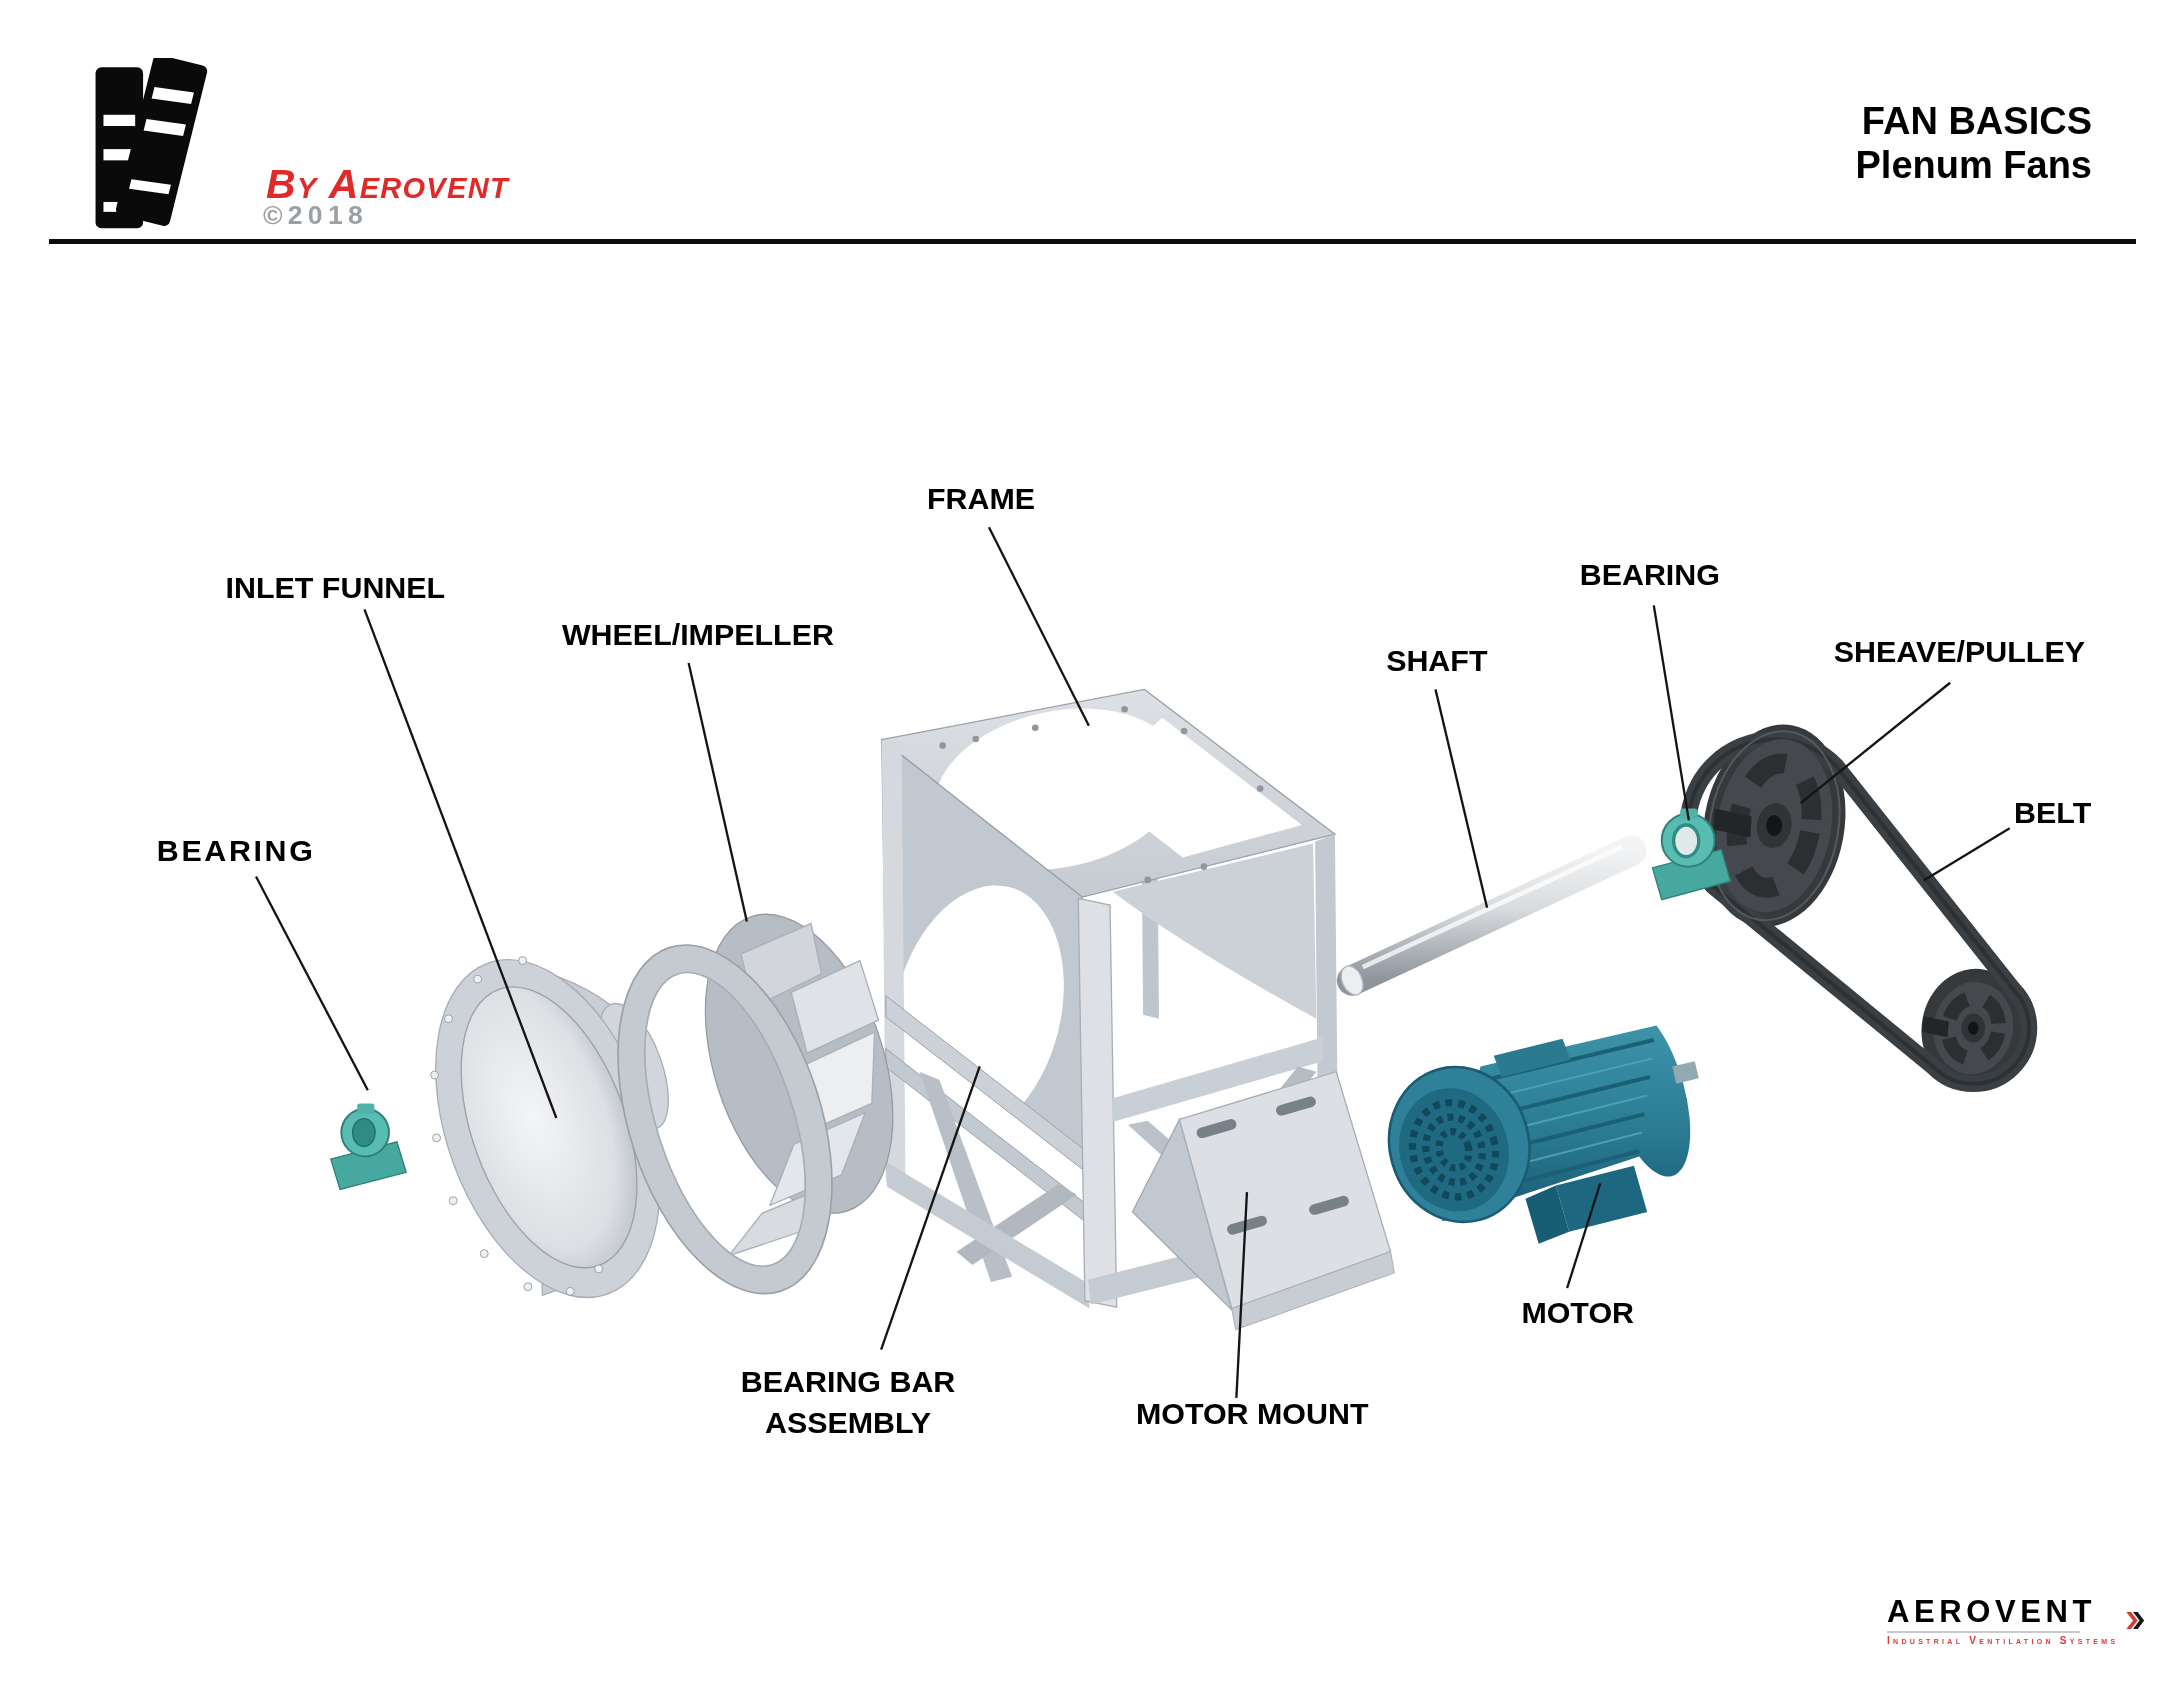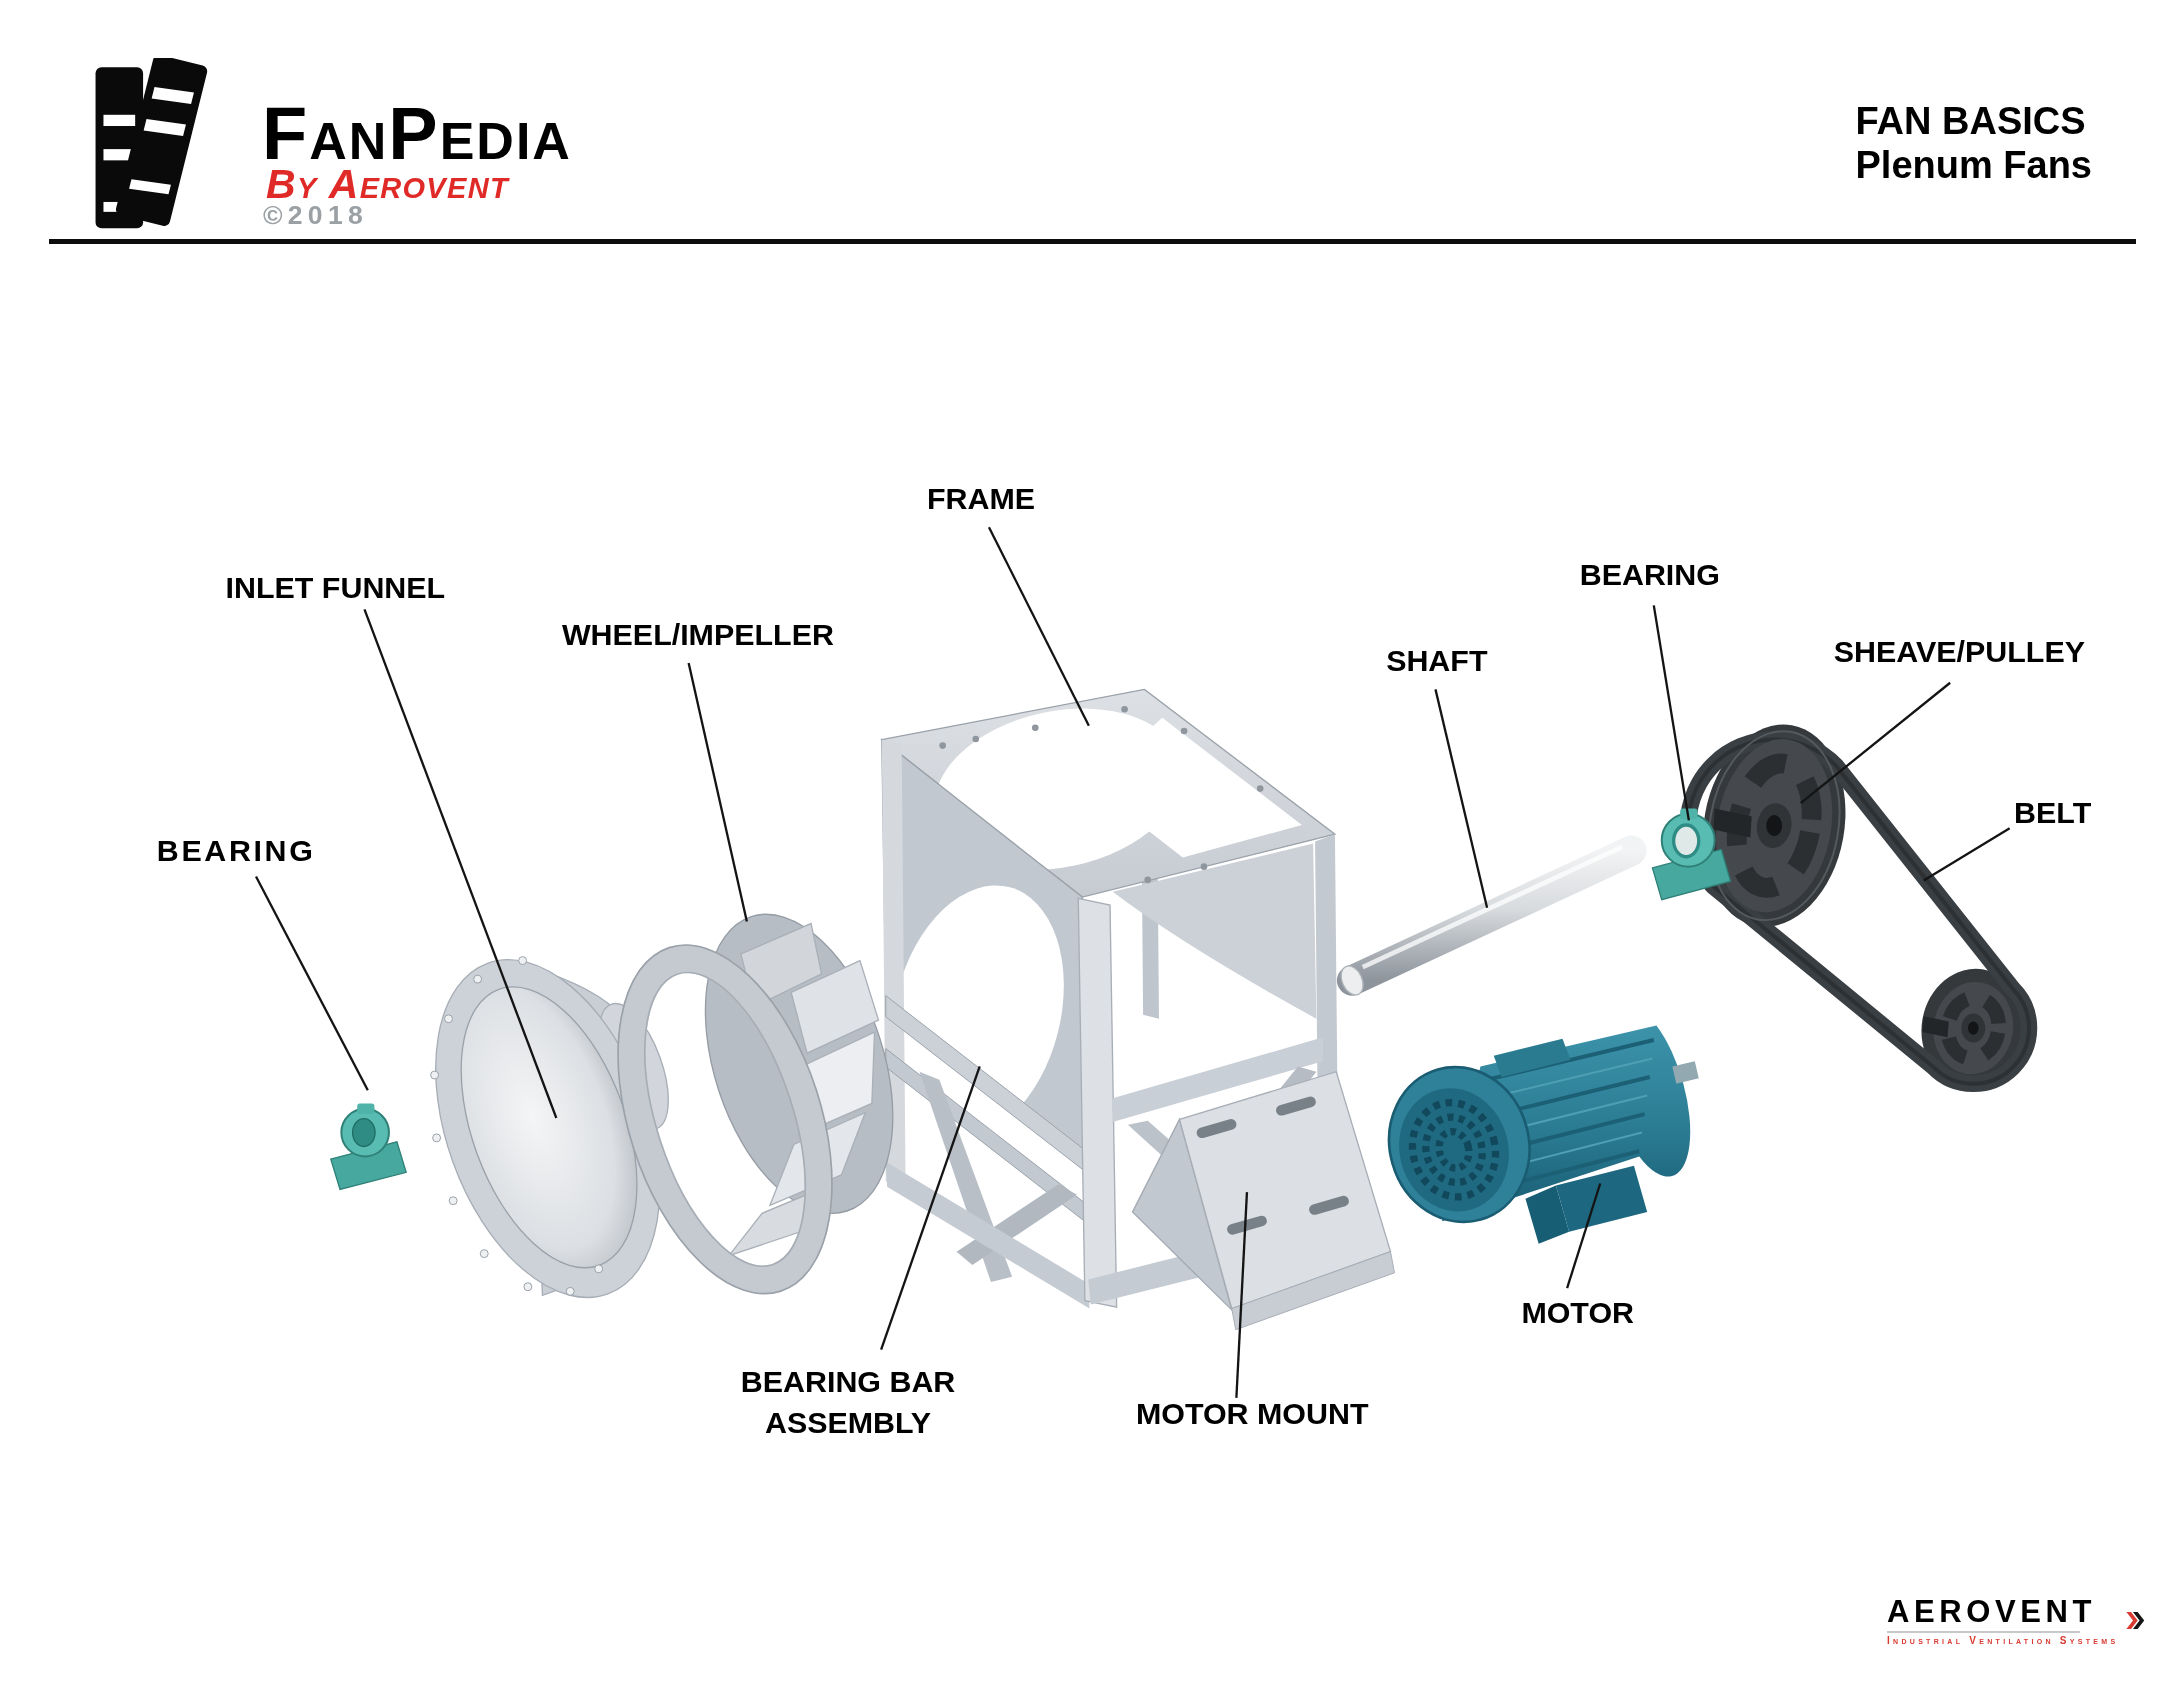--- a/index.html
+++ b/index.html
@@ -6,21 +6,21 @@
   .page{position:relative;width:2183px;height:1687px;background:#ffffff;overflow:hidden;
         font-family:"Liberation Sans", sans-serif;color:#000;}
   .abs{position:absolute;}
   
   .brand{left:262px;top:97px;font-size:74px;font-weight:bold;font-variant:small-caps;
          letter-spacing:2px;line-height:1;}
   .byline{left:266px;top:164px;font-size:41px;font-weight:bold;font-variant:small-caps;
           letter-spacing:1.3px;line-height:1;font-style:italic;}
   .copyright{left:263px;top:202px;font-size:26.5px;font-weight:700;letter-spacing:5.3px;
              color:#9aa0a4;line-height:1;}
-  .header-right{right:91px;top:99px;text-align:left;font-size:38px;font-weight:bold;
+  .header-right{right:91px;top:99px;text-align:right;font-size:38px;font-weight:bold;
                 line-height:44px;}
   .header-rule{top:239px;left:49px;width:2087px;height:4.6px;background:#0d0d0d;}
   .doc-title{top:283px;left:0;right:0;text-align:center;font-size:42px;font-weight:bold;
              letter-spacing:0.7px;}
   .doc-title span{display:inline-block;border-bottom:4.6px solid #000;padding:0 5.3px 6px 5.3px;}
   
   .footer{left:1887px;top:1596px;width:258px;display:flex;align-items:flex-start;gap:8px;}
   .footer-text{display:flex;flex-direction:column;}
   .footer-brand{font-size:31px;font-weight:bold;letter-spacing:4.6px;line-height:1;}
   .footer-rule{height:2px;background:#c9c9c9;margin:4px 0 2.6px 0;width:193px;}
@@ -41,21 +41,20 @@
       <rect x="20" y="138" width="48" height="17" fill="#fff"></rect>
       <rect x="20" y="218" width="48" height="15" fill="#fff"></rect>
     </g>
     <g transform="rotate(14 130 20)">
       <rect x="92" y="2" width="84" height="250" rx="9" fill="#0a0a0a"></rect>
       <rect x="104" y="62" width="60" height="18" fill="#fff" transform="skewY(-6)"></rect>
       <rect x="104" y="112" width="60" height="18" fill="#fff" transform="skewY(-6)"></rect>
       <rect x="104" y="206" width="60" height="15" fill="#fff" transform="skewY(-6)"></rect>
     </g>
   </svg>
-  <div class="abs brand">FanPedia</div>
   <div class="abs byline" style="color:#e02a28">By Aerovent</div>
   <div class="abs copyright">©2018</div>
   <div class="abs header-right">
     <div>FAN BASICS</div>
     <div>Plenum Fans</div>
   </div>
   <div class="abs header-rule"></div>
 
 
   <svg class="abs" style="left:0;top:0" width="2183" height="1687" viewBox="0 0 3300 2550">

